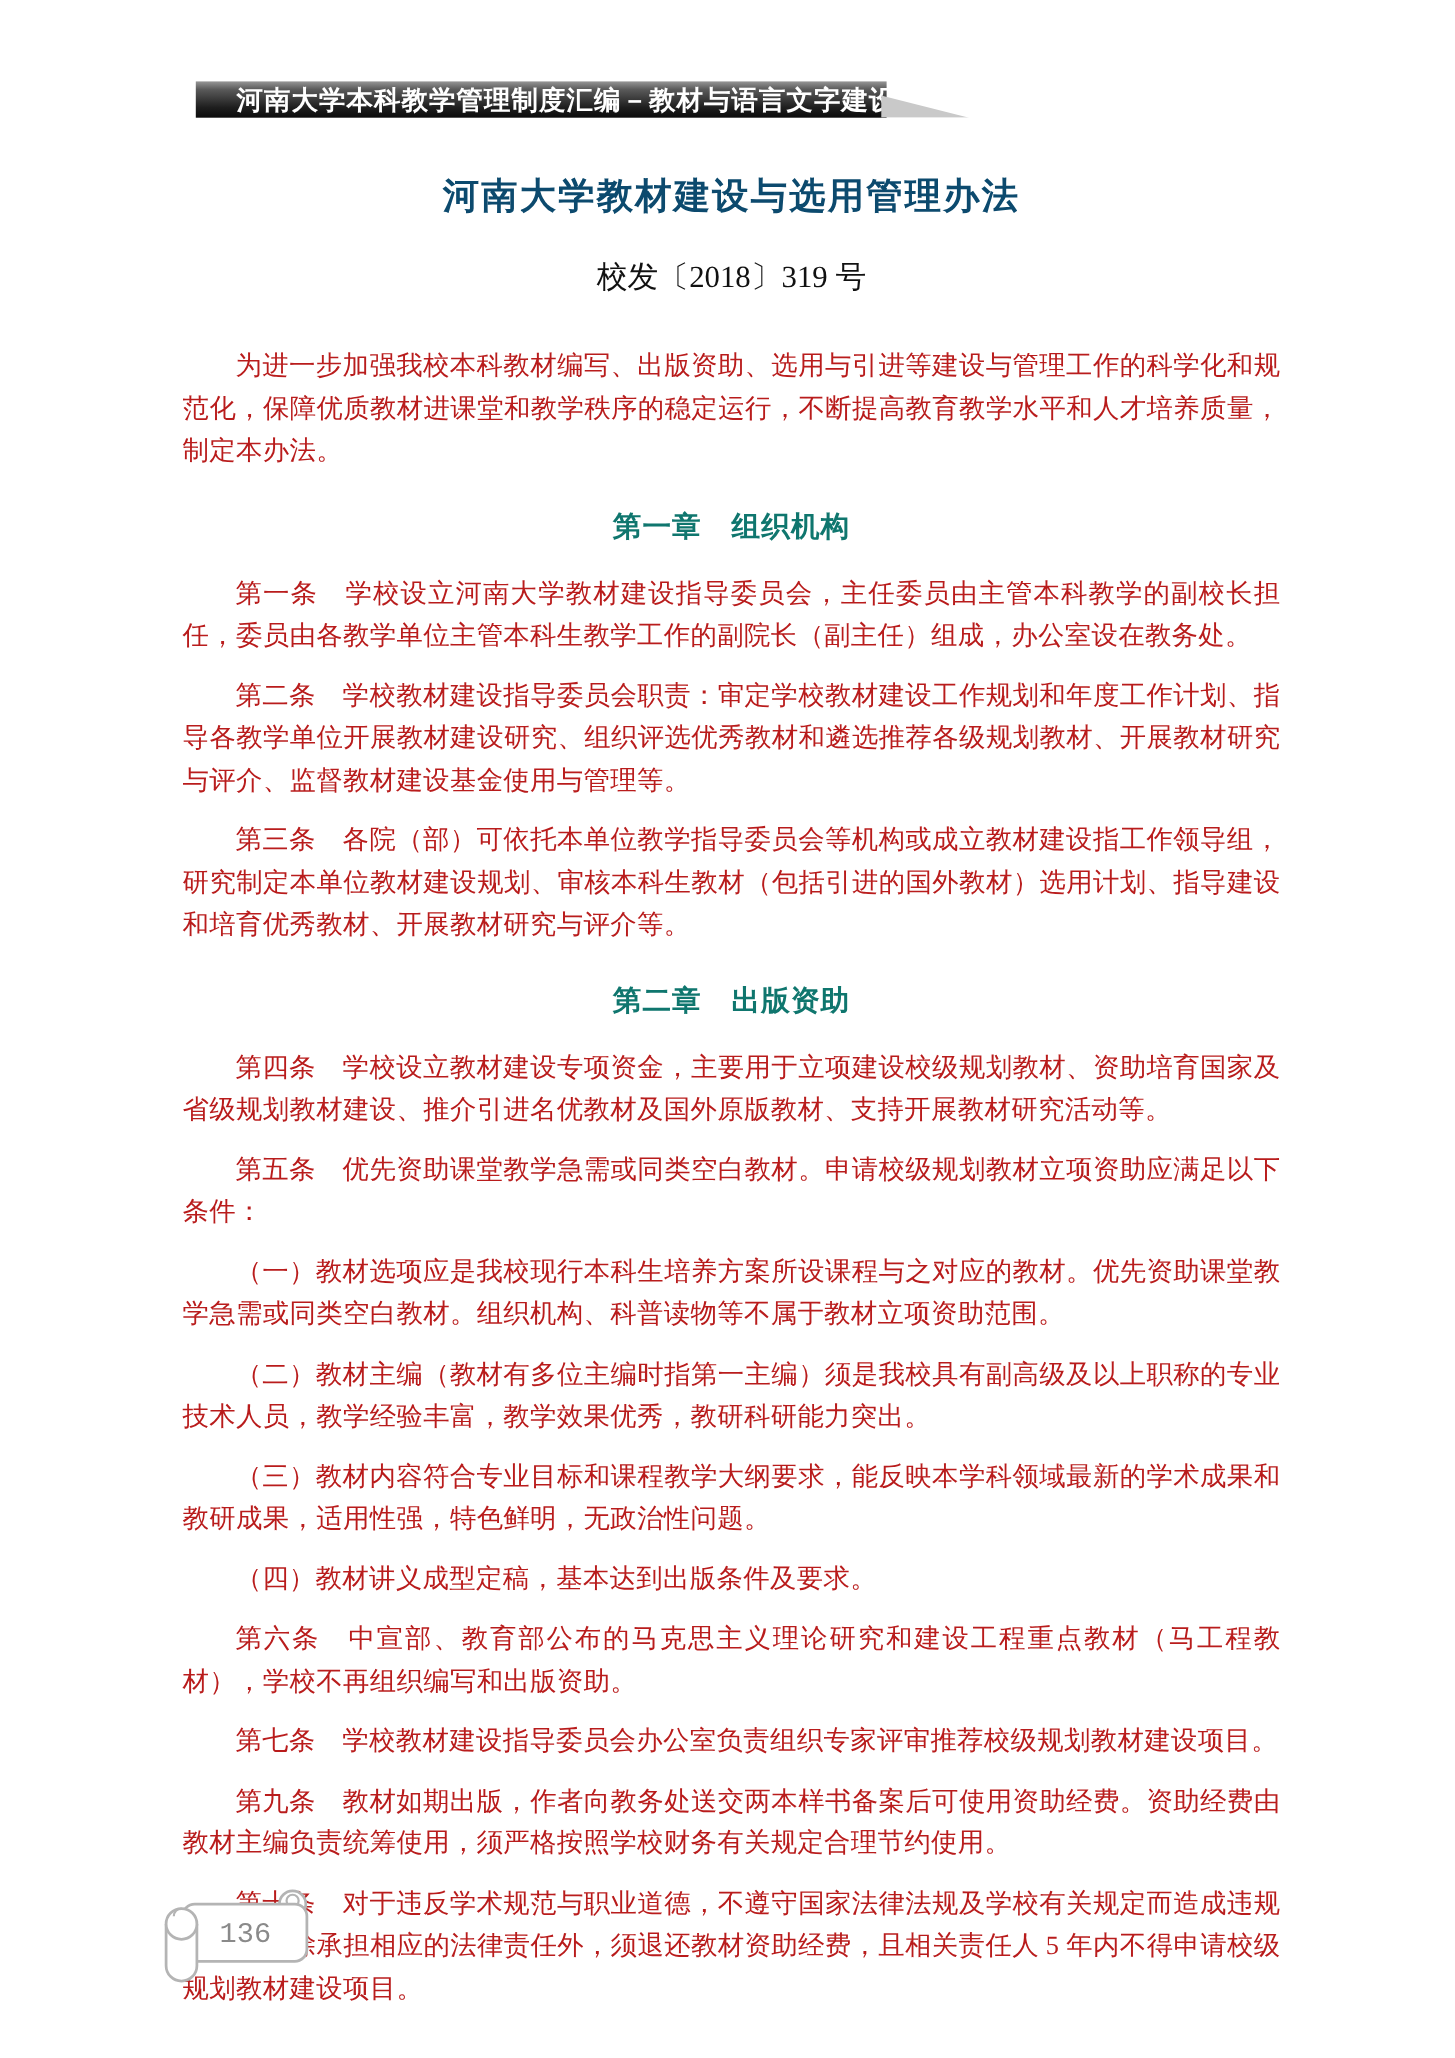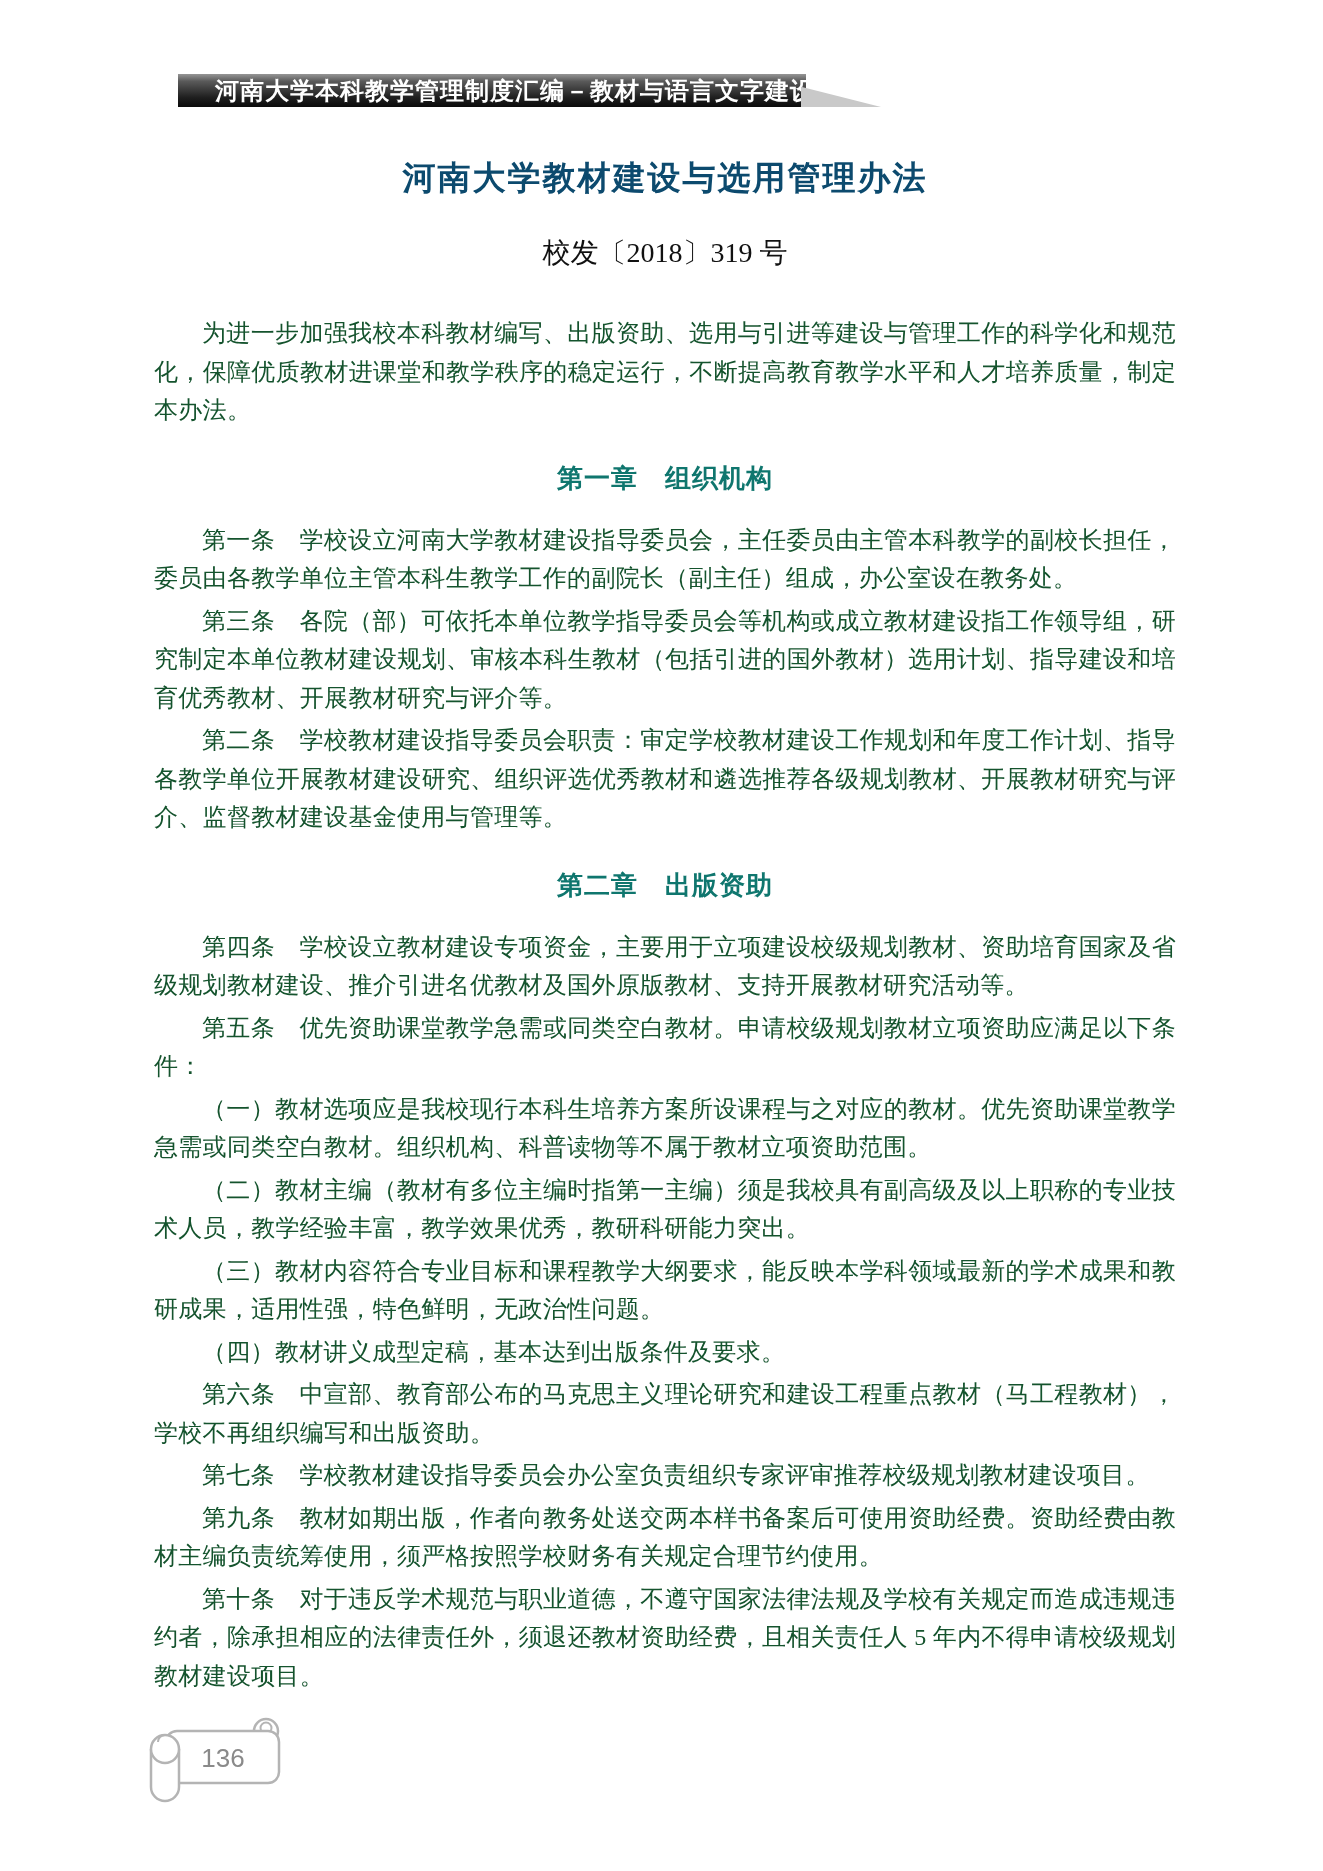--- a/index.html
+++ b/index.html
@@ -43,43 +43,43 @@
     font-weight:bold;font-size:33px;line-height:40px;
     letter-spacing:2px;color:#0c4a6e;
   }
   .doc-number{
     margin-top:40px;
     text-align:center;
     font-size:28px;line-height:30px;color:#111111;
   }
   .body-text{margin-top:46px;}
   .para{
-    margin:4px;
+    margin:16px;
     font-size:24px;line-height:38.5px;
     text-align:justify;
     text-indent:2em;
     letter-spacing:0.3px;
-    color:#14532d;
+    color:#b91c1c;
   }
   .chapter{
     margin:29px 0 24px 0;
     text-align:center;
     font-family:"Liberation Sans","DejaVu Sans",sans-serif;
     font-weight:bold;font-size:26px;line-height:38px;
     letter-spacing:1px;color:#0f766e;
   }
   
   .scroll-wrap{
     position:absolute;left:138px;top:1712px;
     width:170px;height:100px;
   }
   .page-number{
     position:absolute;left:50px;top:31px;width:70px;
     text-align:center;
-    font-family:Liberation Sans, sans-serif;
+    font-family:Liberation Mono, monospace;
     font-size:26px;color:#8a8a8a;
   }
 </style>
 </head>
 <body>
 
 <div class="page">
 
   <div class="banner">
     <span class="banner-text">河南大学本科教学管理制度汇编－教材与语言文字建设</span>
@@ -88,22 +88,22 @@
 
   <div class="content">
     <h1 class="title">河南大学教材建设与选用管理办法</h1>
     <div class="doc-number">校发〔2018〕319 号</div>
 
     <div class="body-text">
       <p class="para">为进一步加强我校本科教材编写、出版资助、选用与引进等建设与管理工作的科学化和规范化，保障优质教材进课堂和教学秩序的稳定运行，不断提高教育教学水平和人才培养质量，制定本办法。</p>
 
       <h2 class="chapter">第一章　组织机构</h2>
       <p class="para">第一条　学校设立河南大学教材建设指导委员会，主任委员由主管本科教学的副校长担任，委员由各教学单位主管本科生教学工作的副院长（副主任）组成，办公室设在教务处。</p>
+      <p class="para">第二条　学校教材建设指导委员会职责：审定学校教材建设工作规划和年度工作计划、指导各教学单位开展教材建设研究、组织评选优秀教材和遴选推荐各级规划教材、开展教材研究与评介、监督教材建设基金使用与管理等。</p>
       <p class="para">第三条　各院（部）可依托本单位教学指导委员会等机构或成立教材建设指工作领导组，研究制定本单位教材建设规划、审核本科生教材（包括引进的国外教材）选用计划、指导建设和培育优秀教材、开展教材研究与评介等。</p>
-      <p class="para">第二条　学校教材建设指导委员会职责：审定学校教材建设工作规划和年度工作计划、指导各教学单位开展教材建设研究、组织评选优秀教材和遴选推荐各级规划教材、开展教材研究与评介、监督教材建设基金使用与管理等。</p>
 
       <h2 class="chapter">第二章　出版资助</h2>
       <p class="para">第四条　学校设立教材建设专项资金，主要用于立项建设校级规划教材、资助培育国家及省级规划教材建设、推介引进名优教材及国外原版教材、支持开展教材研究活动等。</p>
       <p class="para">第五条　优先资助课堂教学急需或同类空白教材。申请校级规划教材立项资助应满足以下条件：</p>
       <p class="para">（一）教材选项应是我校现行本科生培养方案所设课程与之对应的教材。优先资助课堂教学急需或同类空白教材。组织机构、科普读物等不属于教材立项资助范围。</p>
       <p class="para">（二）教材主编（教材有多位主编时指第一主编）须是我校具有副高级及以上职称的专业技术人员，教学经验丰富，教学效果优秀，教研科研能力突出。</p>
       <p class="para">（三）教材内容符合专业目标和课程教学大纲要求，能反映本学科领域最新的学术成果和教研成果，适用性强，特色鲜明，无政治性问题。</p>
       <p class="para">（四）教材讲义成型定稿，基本达到出版条件及要求。</p>
       <p class="para">第六条　中宣部、教育部公布的马克思主义理论研究和建设工程重点教材（马工程教材），学校不再组织编写和出版资助。</p>
       <p class="para">第七条　学校教材建设指导委员会办公室负责组织专家评审推荐校级规划教材建设项目。</p>

